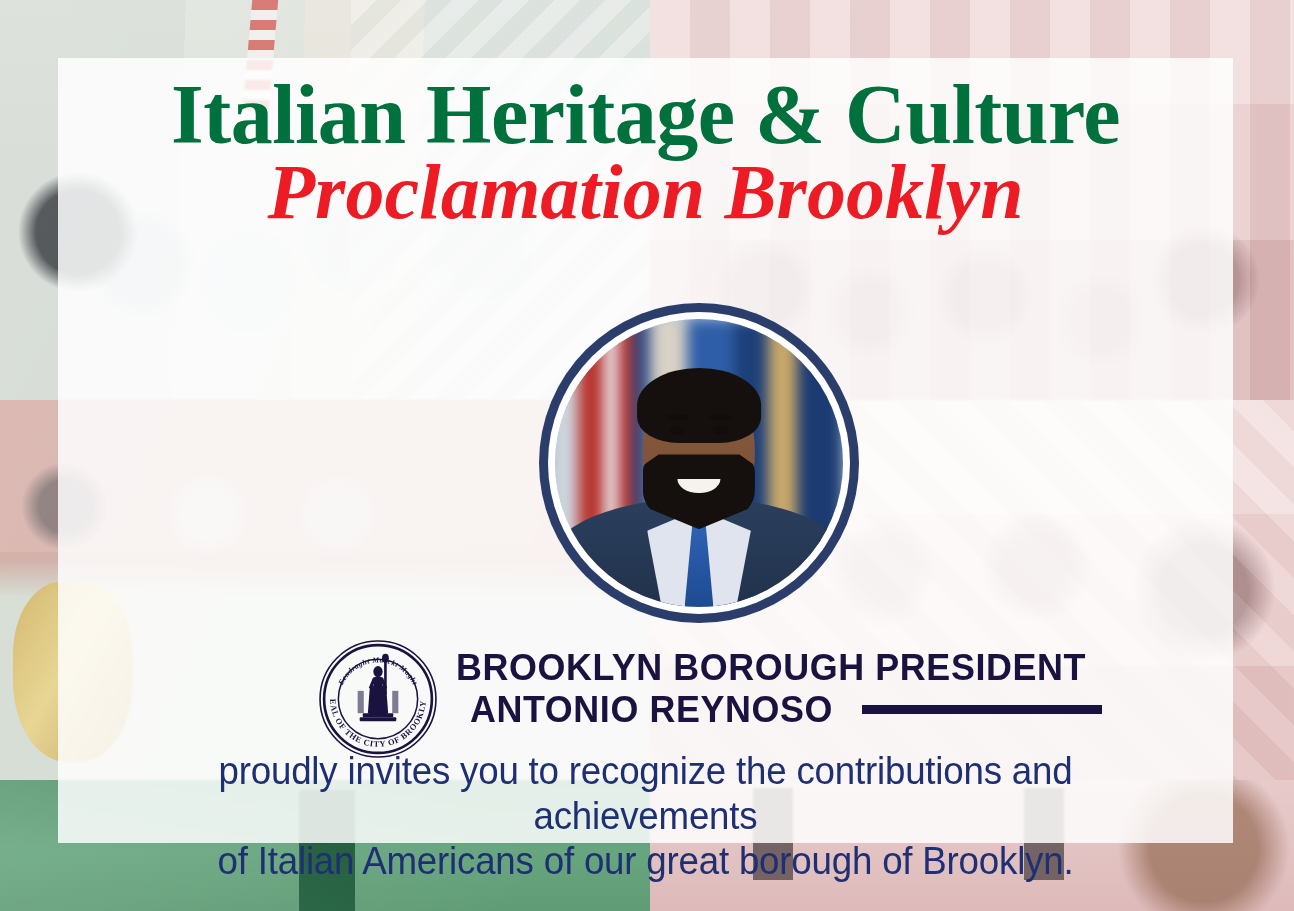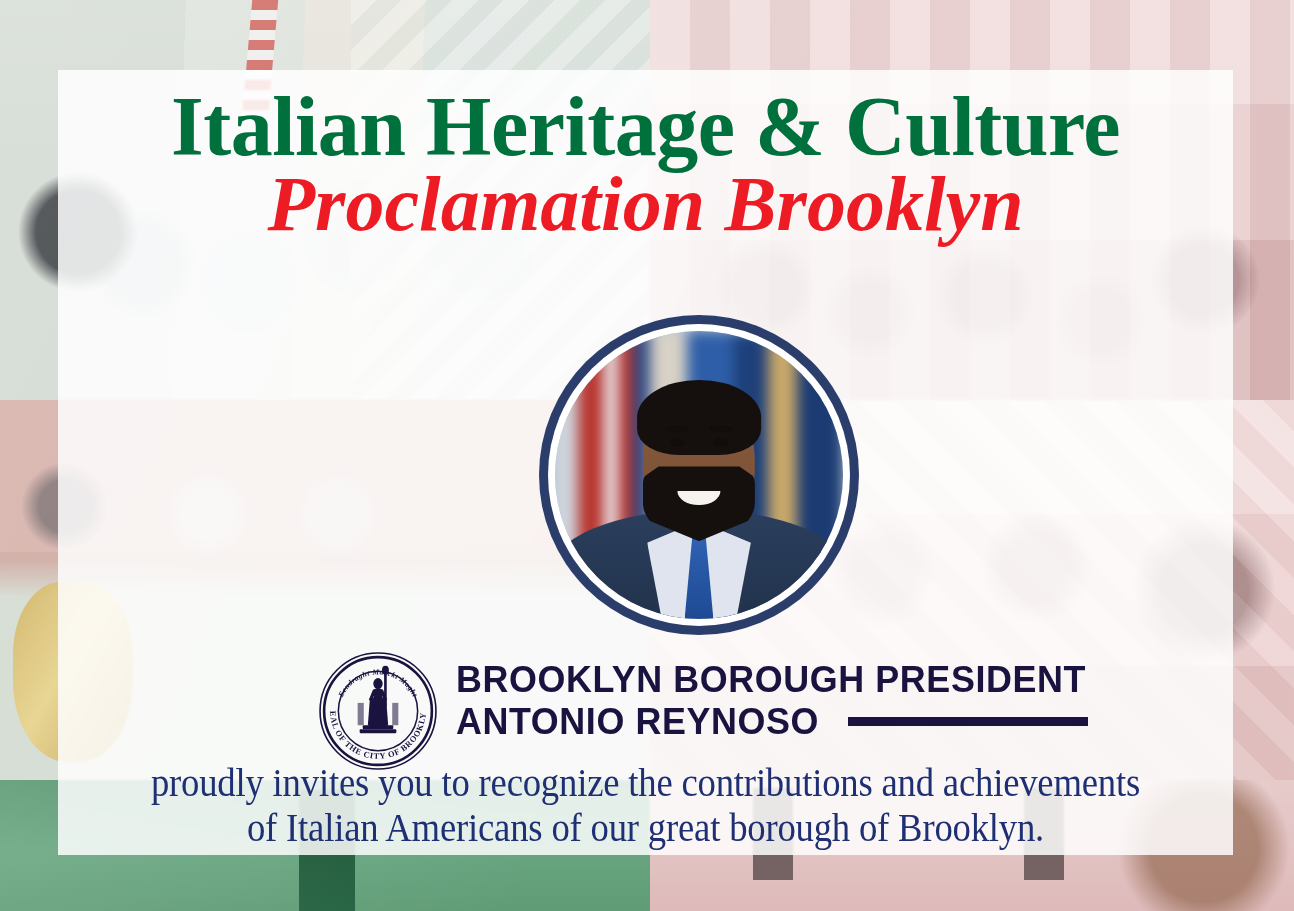--- a/index.html
+++ b/index.html
@@ -121,21 +121,21 @@
     position:absolute; inset:0;
     background:
       linear-gradient(115deg, rgba(255,255,255,.18), rgba(255,255,255,0) 55%),
       linear-gradient(0deg, rgba(255,255,255,.06), rgba(255,255,255,.06));
     pointer-events:none;
   }
 
   
   .card{
     position:absolute;
-    left:58px; top:70px;
+    left:58px; top:58px;
     width:1175px; height:785px;
     background:rgba(255,255,255,.84);
     backdrop-filter:blur(1px);
   }
 
   
   .title-block{
     position:absolute; left:0; right:0; top:16px;
     text-align:center;
   }
@@ -291,33 +291,34 @@
     letter-spacing:0.6px;
     color:#1a1340;
     white-space:nowrap;
     transform:scaleX(.97);
     transform-origin:left center;
   }
   .name-row2{
     display:flex;
     align-items:center;
     gap:18px;
+    margin-left:14px;
   }
   .name-rule{
     flex:0 0 auto;
     width:240px; height:9px;
     background:#1a1340;
   }
 
   
   .invite{
     position:absolute;
     left:58px; right:58px; top:690px;
     text-align:center;
-    font-family:Liberation Serif, serif;
+    font-family:Liberation Sans, sans-serif;
     font-size:39px;
     line-height:1.16;
     color:#1e2f73;
     letter-spacing:-0.2px;
   }
   .invite span{ display:block; transform:scaleX(.94); }
 </style>
 </head>
 <body>
 

